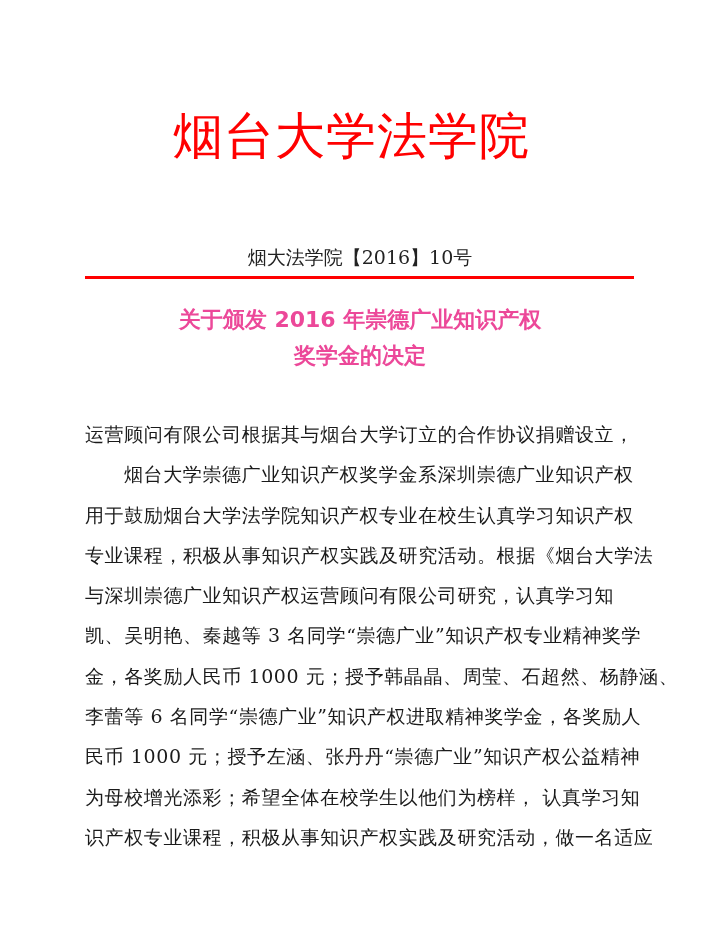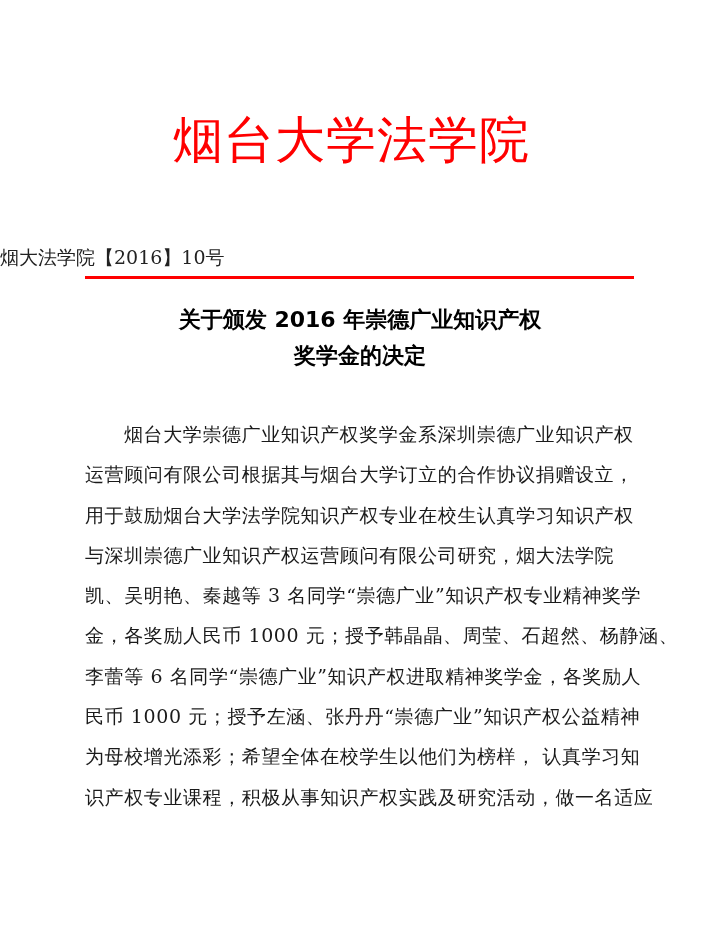--- a/index.html
+++ b/index.html
@@ -6,37 +6,38 @@
   body {
     width: 720px; height: 940px; overflow: hidden;
     background: #ffffff;
     position: relative;
     font-family: "DejaVu Serif", "Liberation Serif", serif;
     color: #111111;
   }
   .header-title {
     position: absolute; left: 0; width: 703px; top: 108px;
     text-align: center;
-    font-family: Liberation Serif, serif;
+    font-family: Liberation Mono, monospace;
     font-size: 50px; line-height: 64px;
     color: #ff0000; letter-spacing: 1px;
   }
   .doc-number {
     position: absolute; left: 0; width: 720px; top: 244px;
+    text-align: center;
     font-size: 19px; line-height: 26px; color: #222;
   }
   .red-rule {
     position: absolute; left: 85px; width: 549px; top: 276px;
     height: 3px; background: #ff0000;
   }
   .doc-title {
     position: absolute; left: 0; width: 720px; top: 302px;
     text-align: center;
     font-family: "DejaVu Sans", "Liberation Sans", sans-serif;
-    font-weight: bold; font-size: 22px; line-height: 36px; color: #000000;
+    font-weight: bold; font-size: 22px; line-height: 36px; color: #ec4899;
   }
   .body-text {
     position: absolute; left: 85px; width: 552px; top: 414px;
     font-size: 19px; color: #1a1a1a;
   }
   .body-text .line {
     height: 40.3px; line-height: 40px; white-space: nowrap;
     letter-spacing: 0.6px;
   }
   .body-text .indent { padding-left: 39px; }
@@ -48,24 +49,25 @@
   <div class="header-title">烟台大学法学院</div>
   <div class="doc-number">烟大法学院【2016】10号</div>
   <div class="red-rule"></div>
 
   <div class="doc-title">
     <div>关于颁发 2016 年崇德广业知识产权</div>
     <div>奖学金的决定</div>
   </div>
 
   <div class="body-text">
+    <div class="line">运营顾问有限公司根据其与烟台大学订立的合作协议捐赠设立，</div>
     <div class="line indent">烟台大学崇德广业知识产权奖学金系深圳崇德广业知识产权</div>
-    <div class="line">运营顾问有限公司根据其与烟台大学订立的合作协议捐赠设立，</div>
     <div class="line">用于鼓励烟台大学法学院知识产权专业在校生认真学习知识产权</div>
-    <div class="line">与深圳崇德广业知识产权运营顾问有限公司研究，烟大法学院</div>
+    <div class="line">专业课程，积极从事知识产权实践及研究活动。根据《烟台大学法</div>
+    <div class="line">与深圳崇德广业知识产权运营顾问有限公司研究，认真学习知</div>
     <div class="line">凯、吴明艳、秦越等 3 名同学“崇德广业”知识产权专业精神奖学</div>
     <div class="line">金，各奖励人民币 1000 元；授予韩晶晶、周莹、石超然、杨静涵、</div>
     <div class="line">李蕾等 6 名同学“崇德广业”知识产权进取精神奖学金，各奖励人</div>
     <div class="line">民币 1000 元；授予左涵、张丹丹“崇德广业”知识产权公益精神</div>
     <div class="line">为母校增光添彩；希望全体在校学生以他们为榜样， 认真学习知</div>
     <div class="line">识产权专业课程，积极从事知识产权实践及研究活动，做一名适应</div>
   </div>
 </div>
 
 </body></html>

